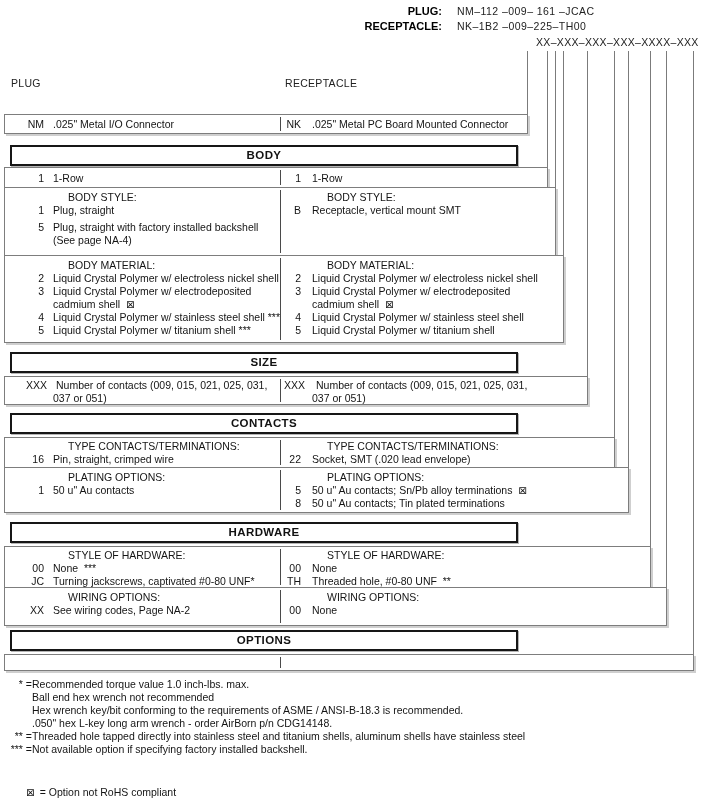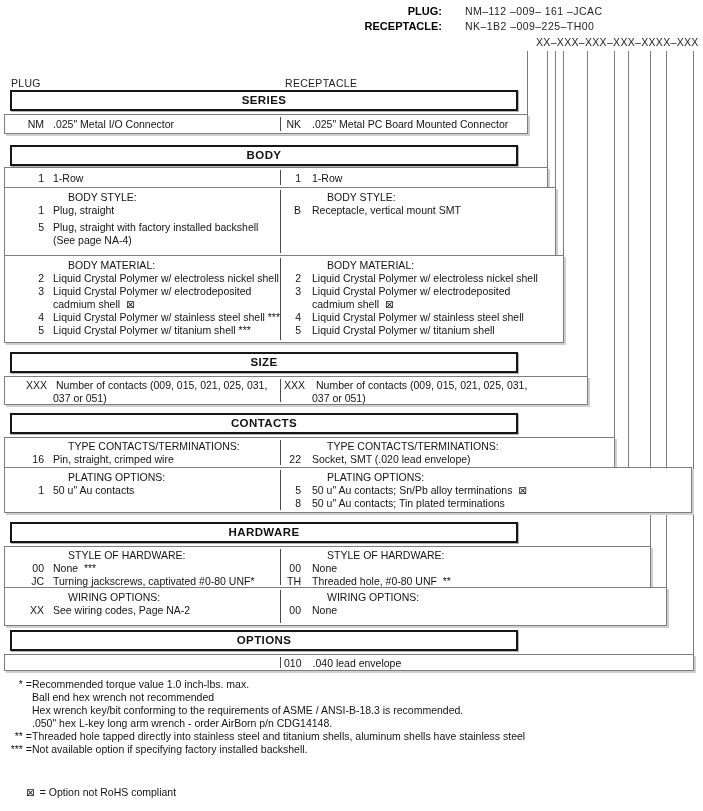--- a/index.html
+++ b/index.html
@@ -1,21 +1,21 @@
 <!DOCTYPE html>
 <html><head>
 <meta charset="utf-8">
 <style>
   html,body{margin:0;padding:0;background:#fff;}
   #page{position:relative;width:703px;height:811px;background:#fff;overflow:hidden;
         font-family:"Liberation Sans","DejaVu Sans",sans-serif;color:#111;}
   
   .pnlabel{position:absolute;left:330px;width:112px;text-align:right;font-weight:bold;
            font-size:11px;color:#000;white-space:pre;}
-  .pnval{position:absolute;left:457px;font-size:10.5px;letter-spacing:.45px;white-space:pre;color:#222;margin-left:8px;}
+  .pnval{position:absolute;left:457px;font-size:10.5px;letter-spacing:.45px;white-space:pre;color:#222;}
   .pnmask{position:absolute;left:536px;font-size:10.5px;letter-spacing:.32px;white-space:pre;color:#222;}
   .collabel{position:absolute;top:77px;font-size:10.5px;letter-spacing:.3px;color:#222;}
   
   .hdr{position:absolute;left:10px;width:508px;height:21px;box-sizing:border-box;
        border:2px solid #161616;background:#fff;text-align:center;font-weight:bold;
        font-size:11.5px;line-height:17px;letter-spacing:.4px;box-shadow:1px 1px 0 #b5b5b5;}
   
   .blk{position:absolute;left:4px;box-sizing:border-box;background:#fff;
        border:1px solid #7d7d7d;box-shadow:2px 2px 0 #cfcfcf;
        font-size:10.5px;line-height:13px;color:#141414;}
@@ -62,21 +62,20 @@
   <div class="cline" style="left:587px;height:354px"></div>
   <div class="cline" style="left:614px;height:417px"></div>
   <div class="cline" style="left:628px;height:462px"></div>
   <div class="cline" style="left:650px;height:537px"></div>
   <div class="cline" style="left:666px;height:575px"></div>
   <div class="cline" style="left:693px;height:620px"></div>
 
   <div class="collabel" style="left:11px">PLUG</div>
   <div class="collabel" style="left:285px">RECEPTACLE</div>
 
-  <div class="hdr" style="top:90px">SERIES</div>
   <div class="blk" style="top:114px;width:524px;height:20px">
     <div class="vdiv"></div>
     <div class="lcol pt3">
       <div class="row">
         <span class="code">NM</span>
         <span class="desc">.025" Metal I/O Connector</span>
       </div>
     </div>
     <div class="rcol pt3">
       <div class="row">
@@ -201,21 +200,21 @@
     </div>
     <div class="rcol pt2">
       <div class="lbl">TYPE CONTACTS/TERMINATIONS:</div>
       <div class="row">
         <span class="code">22</span>
         <span class="desc">Socket, SMT (.020 lead envelope)</span>
       </div>
     </div>
   </div>
 
-  <div class="blk" style="top:467px;width:688px;height:46px">
+  <div class="blk" style="top:467px;width:625px;height:46px">
     <div class="vdiv"></div>
     <div class="lcol pt3">
       <div class="lbl">PLATING OPTIONS:</div>
       <div class="row">
         <span class="code">1</span>
         <span class="desc">50 u" Au contacts</span>
       </div>
     </div>
     <div class="rcol pt3">
       <div class="lbl">PLATING OPTIONS:</div>
@@ -271,26 +270,20 @@
       <div class="row">
         <span class="code">00</span>
         <span class="desc">None</span>
       </div>
     </div>
   </div>
 
   <div class="hdr" style="top:630px">OPTIONS</div>
   <div class="blk" style="top:654px;width:690px;height:17px">
     <div class="vdiv"></div>
-    <div class="rcol pt2">
-      <div class="row">
-        <span class="code">010</span>
-        <span class="desc">.040 lead envelope</span>
-      </div>
-    </div>
   </div>
 
   <div class="fnblock">
     <div class="fn">
       <span class="fnm">* =</span>
       <span class="fnt">Recommended torque value 1.0 inch-lbs. max.</span>
     </div>
     <div class="fn">
       <span class="fnm"></span>
       <span class="fnt">Ball end hex wrench not recommended</span>

